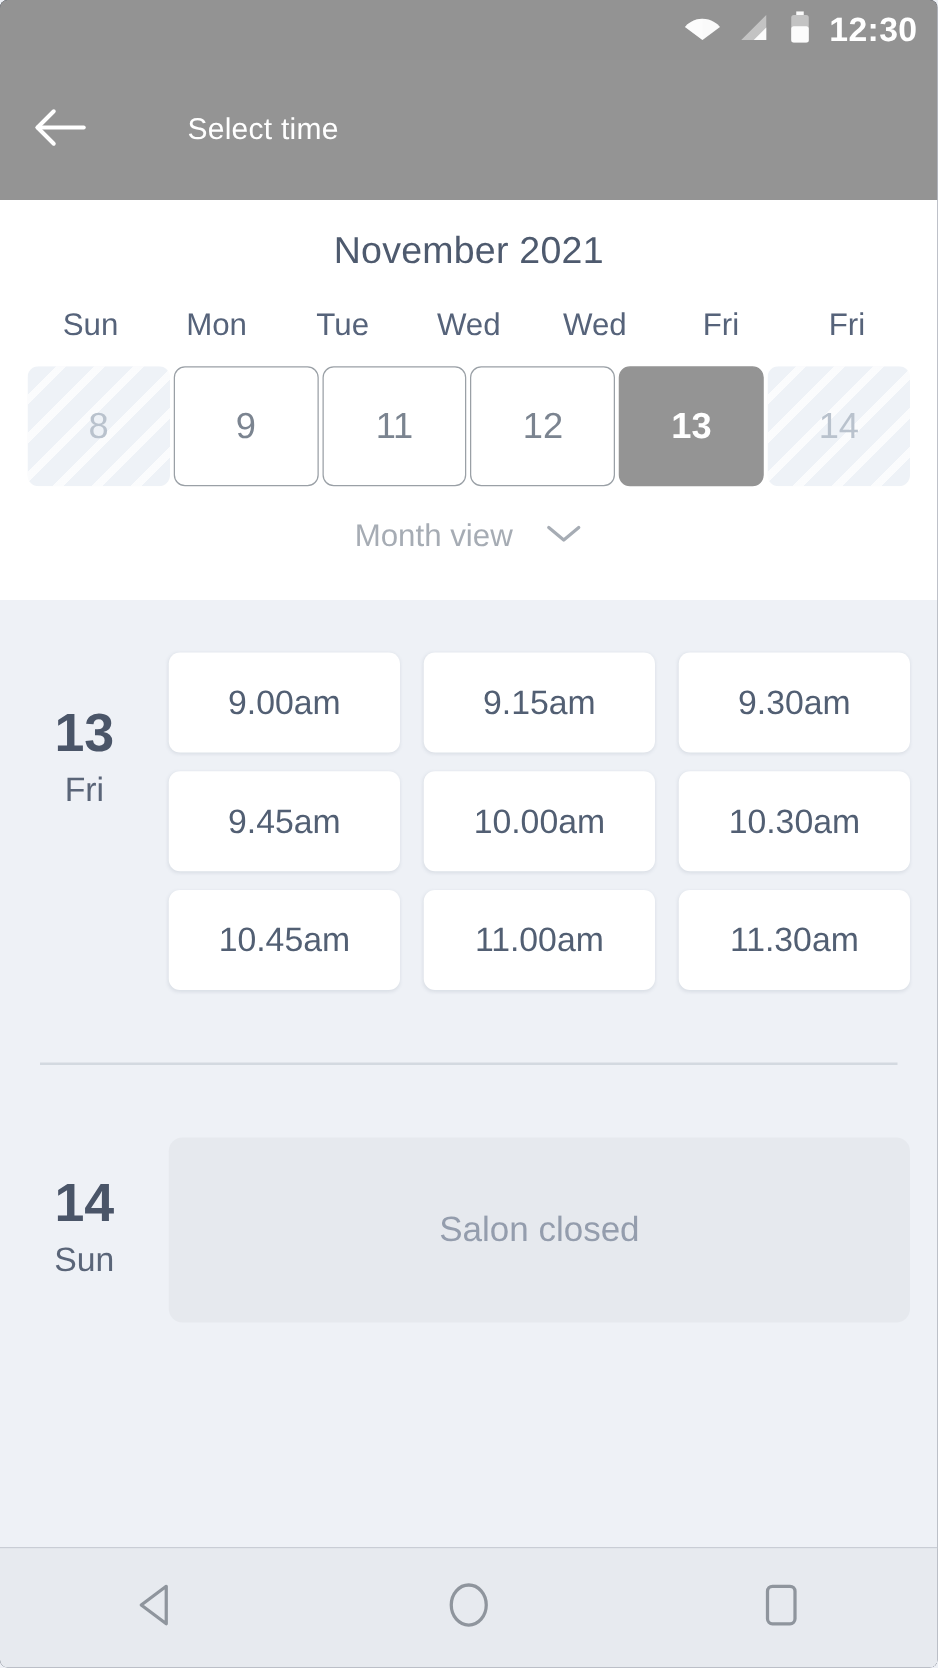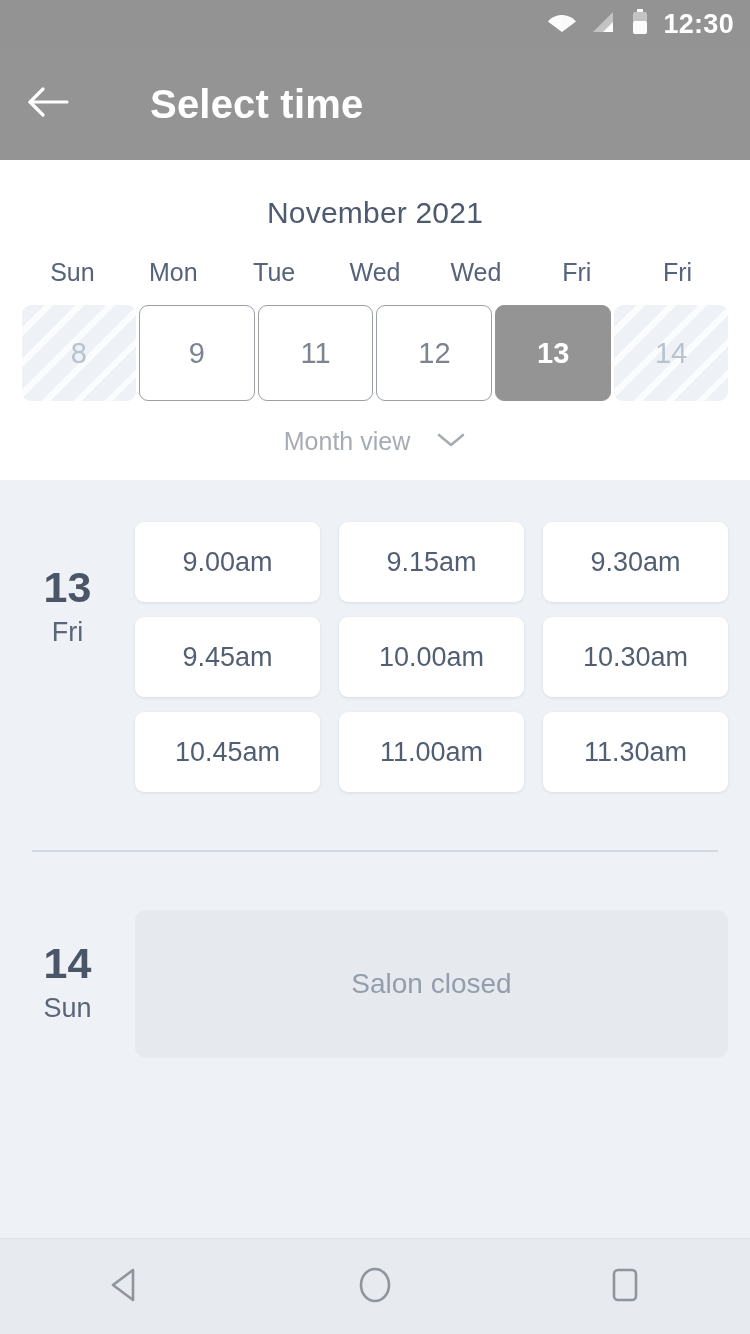--- a/index.html
+++ b/index.html
@@ -13,20 +13,21 @@
     font-family: "Liberation Sans", sans-serif;
     background: #eef1f6;
     -webkit-font-smoothing: antialiased;
   }
   #app {
     position: relative;
     width: 750px;
     height: 1334px;
     overflow: hidden;
     background: #0f172a;
+    border-radius: 6px;
   }
 
   
   .statusbar {
     position: absolute;
     top: 0; left: 0;
     width: 750px;
     height: 48px;
     background: #939393;
     display: flex;
@@ -63,40 +64,40 @@
   .back-btn {
     width: 96px;
     height: 112px;
     display: flex;
     align-items: center;
     justify-content: center;
     cursor: pointer;
   }
   .appbar-title {
     color: #ffffff;
-    font-size: 40px;
-    font-weight: bold;
+    font-size: 24px;
+    font-weight: normal;
     letter-spacing: 0.2px;
     margin-left: 54px;
   }
 
   
   .calendar {
     position: absolute;
     top: 160px; left: 0;
     width: 750px;
     height: 320px;
     background: #ffffff;
     box-sizing: border-box;
   }
   .cal-month {
     text-align: center;
     color: #4e5a6e;
     font-size: 30px;
-    padding-top: 36px;
+    padding-top: 24px;
     letter-spacing: 0.2px;
   }
   .cal-weekdays {
     display: flex;
     margin-top: 28px;
     padding: 0 22px;
     box-sizing: border-box;
   }
   .cal-weekday {
     flex: 1 1 0;

